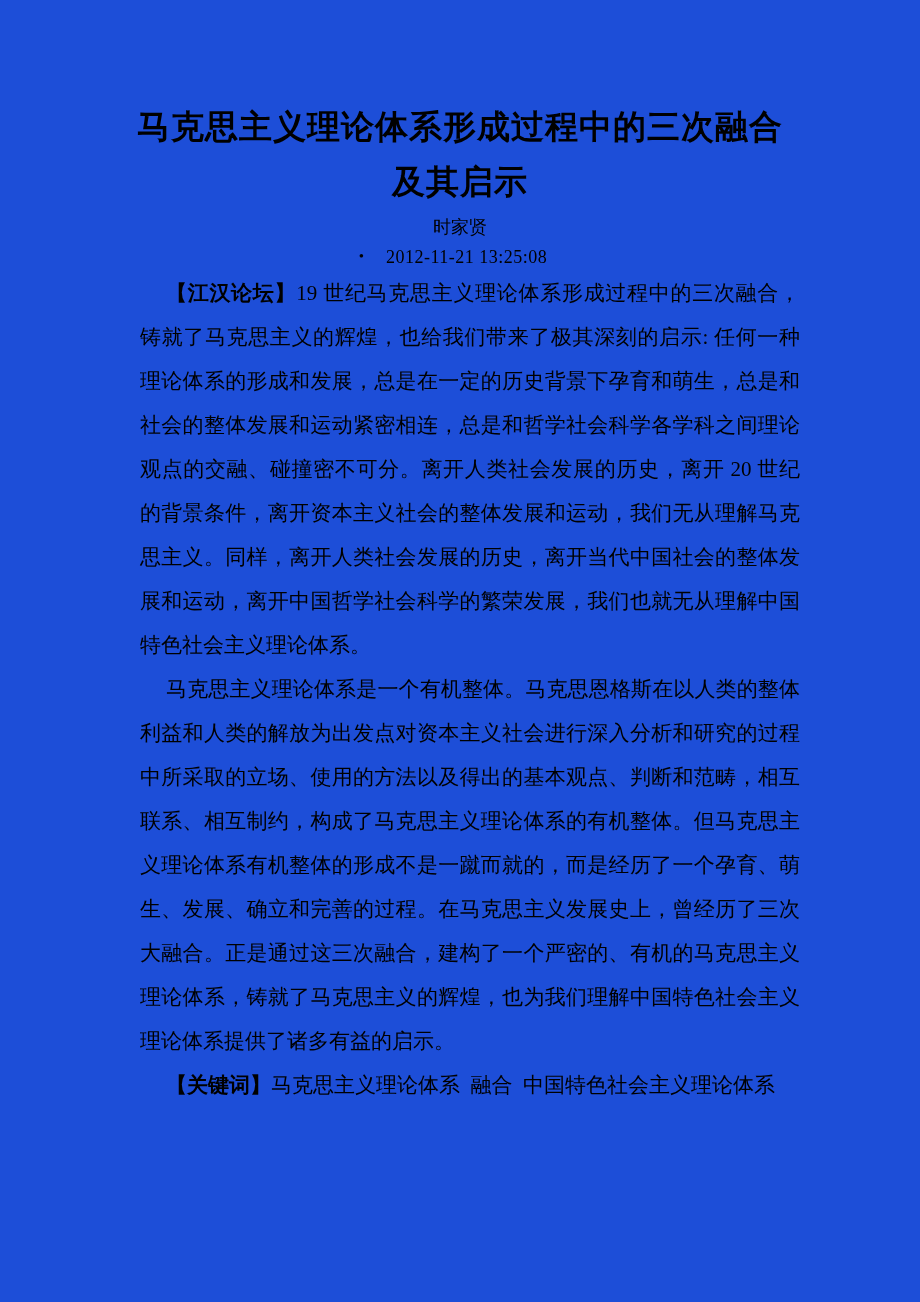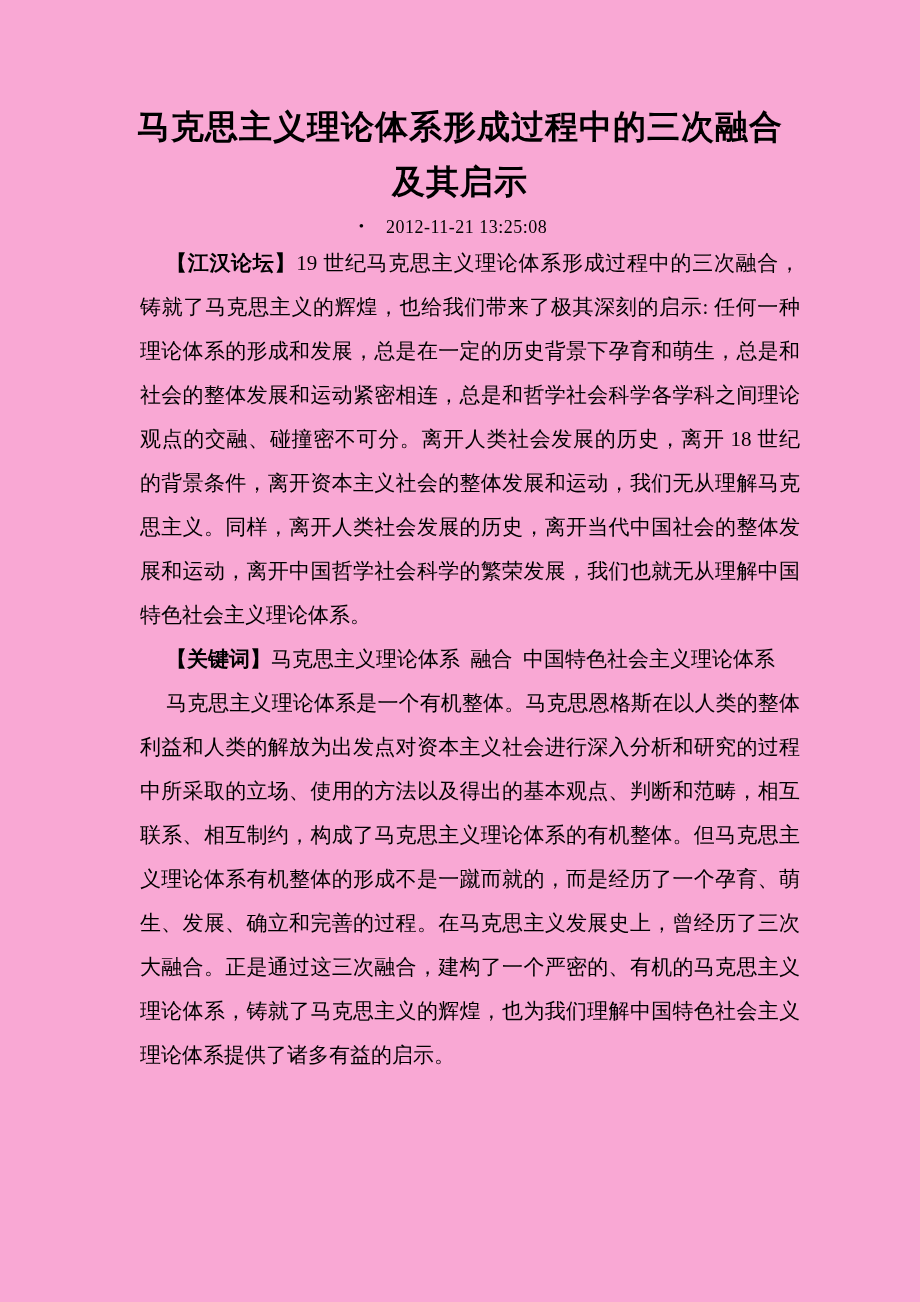--- a/index.html
+++ b/index.html
@@ -1,20 +1,20 @@
 <!DOCTYPE html>
 <html><head>
 <meta charset="utf-8">
 <style>
   html, body { margin: 0; padding: 0; background: #ffffff; }
   .page {
     position: relative;
     width: 920px;
     height: 1302px;
-    background: #f9a8d4;
+    background: #1d4ed8;
     color: #000000;
     font-family: "Liberation Serif", "DejaVu Serif", serif;
     overflow: hidden;
   }
   .doc-title {
     margin: 100px 0 0 0;
     text-align: center;
     font-size: 33px;
     font-weight: bold;
     line-height: 55px;
@@ -59,29 +59,30 @@
 </head>
 <body>
 
 <div class="page">
 
   <h1 class="doc-title">
     <div>马克思主义理论体系形成过程中的三次融合</div>
     <div>及其启示</div>
   </h1>
 
+  <div class="author-line">时家贤</div>
 
   <div class="meta-line">
     <span class="bullet">•</span>
     <span class="datetime">2012-11-21 13:25:08</span>
   </div>
 
   <div class="content">
 
-    <p class="para abstract-para"><span class="label">【江汉论坛】</span><span>19 世纪马克思主义理论体系形成过程中的三次融合，铸就了马克思主义的辉煌，也给我们带来了极其深刻的启示: 任何一种理论体系的形成和发展，总是在一定的历史背景下孕育和萌生，总是和社会的整体发展和运动紧密相连，总是和哲学社会科学各学科之间理论观点的交融、碰撞密不可分。离开人类社会发展的历史，离开 18 世纪的背景条件，离开资本主义社会的整体发展和运动，我们无从理解马克思主义。同样，离开人类社会发展的历史，离开当代中国社会的整体发展和运动，离开中国哲学社会科学的繁荣发展，我们也就无从理解中国特色社会主义理论体系。</span></p>
+    <p class="para abstract-para"><span class="label">【江汉论坛】</span><span>19 世纪马克思主义理论体系形成过程中的三次融合，铸就了马克思主义的辉煌，也给我们带来了极其深刻的启示: 任何一种理论体系的形成和发展，总是在一定的历史背景下孕育和萌生，总是和社会的整体发展和运动紧密相连，总是和哲学社会科学各学科之间理论观点的交融、碰撞密不可分。离开人类社会发展的历史，离开 20 世纪的背景条件，离开资本主义社会的整体发展和运动，我们无从理解马克思主义。同样，离开人类社会发展的历史，离开当代中国社会的整体发展和运动，离开中国哲学社会科学的繁荣发展，我们也就无从理解中国特色社会主义理论体系。</span></p>
+
+    <p class="para body-para">马克思主义理论体系是一个有机整体。马克思恩格斯在以人类的整体利益和人类的解放为出发点对资本主义社会进行深入分析和研究的过程中所采取的立场、使用的方法以及得出的基本观点、判断和范畴，相互联系、相互制约，构成了马克思主义理论体系的有机整体。但马克思主义理论体系有机整体的形成不是一蹴而就的，而是经历了一个孕育、萌生、发展、确立和完善的过程。在马克思主义发展史上，曾经历了三次大融合。正是通过这三次融合，建构了一个严密的、有机的马克思主义理论体系，铸就了马克思主义的辉煌，也为我们理解中国特色社会主义理论体系提供了诸多有益的启示。</p>
 
     <p class="para keywords-para"><span class="label">【关键词】</span><span class="prewrap">马克思主义理论体系  融合  中国特色社会主义理论体系</span></p>
-
-    <p class="para body-para">马克思主义理论体系是一个有机整体。马克思恩格斯在以人类的整体利益和人类的解放为出发点对资本主义社会进行深入分析和研究的过程中所采取的立场、使用的方法以及得出的基本观点、判断和范畴，相互联系、相互制约，构成了马克思主义理论体系的有机整体。但马克思主义理论体系有机整体的形成不是一蹴而就的，而是经历了一个孕育、萌生、发展、确立和完善的过程。在马克思主义发展史上，曾经历了三次大融合。正是通过这三次融合，建构了一个严密的、有机的马克思主义理论体系，铸就了马克思主义的辉煌，也为我们理解中国特色社会主义理论体系提供了诸多有益的启示。</p>
 
   </div>
 
 </div>
 
 </body></html>

